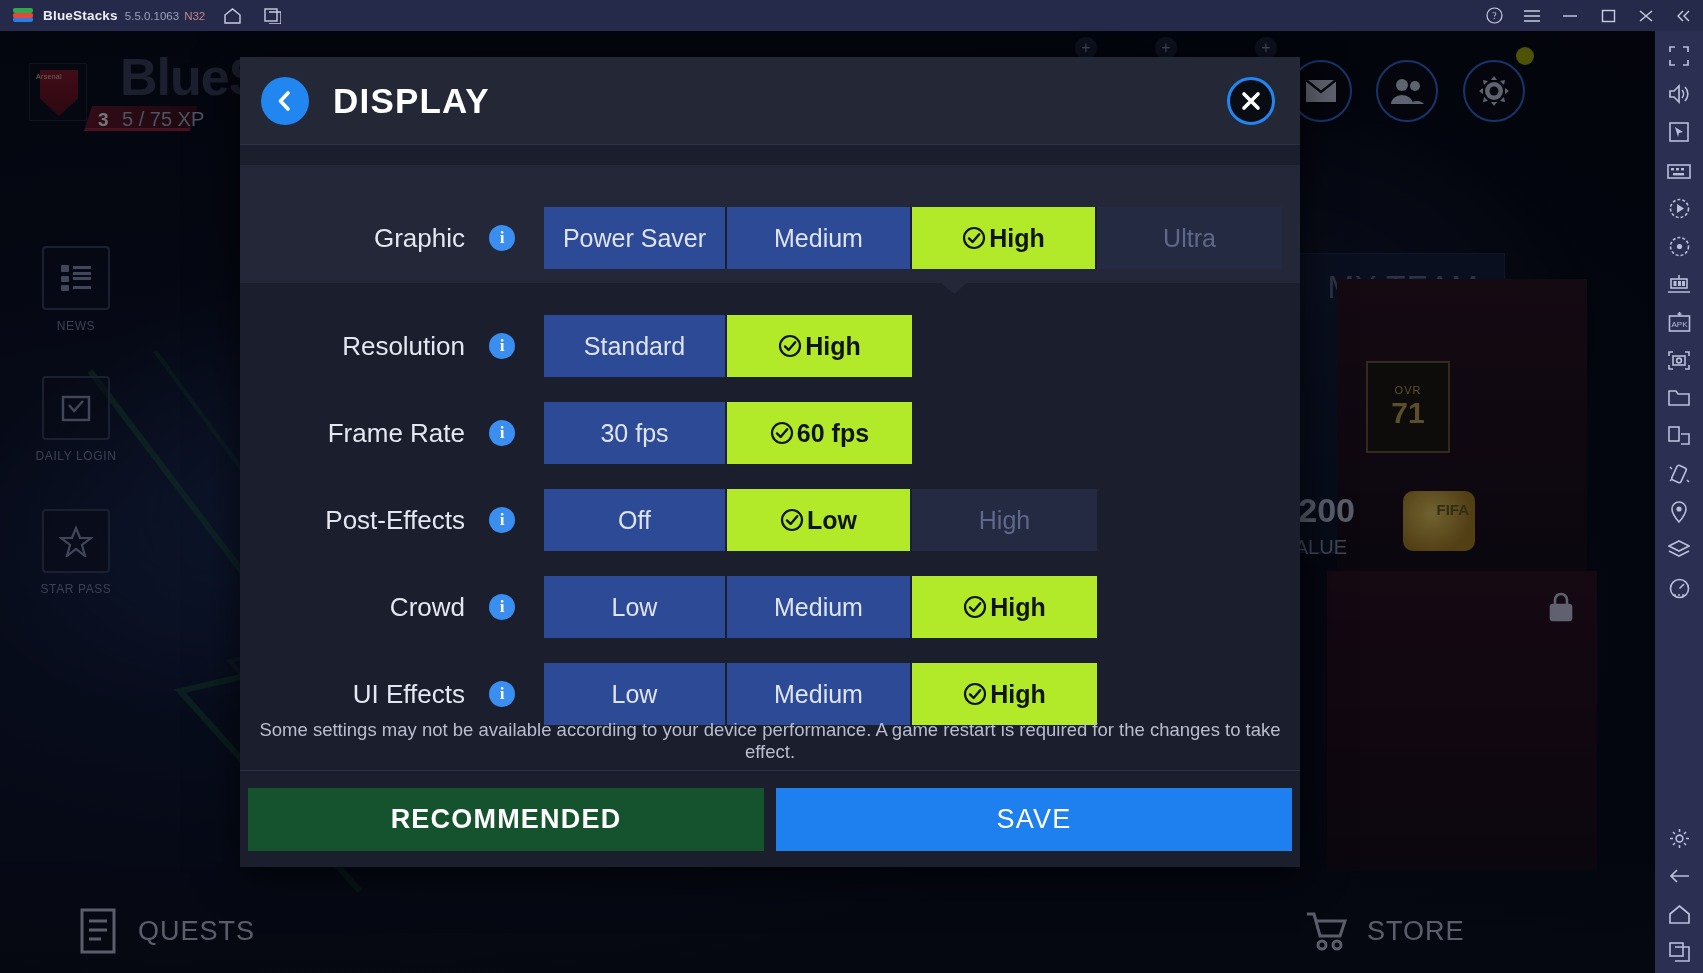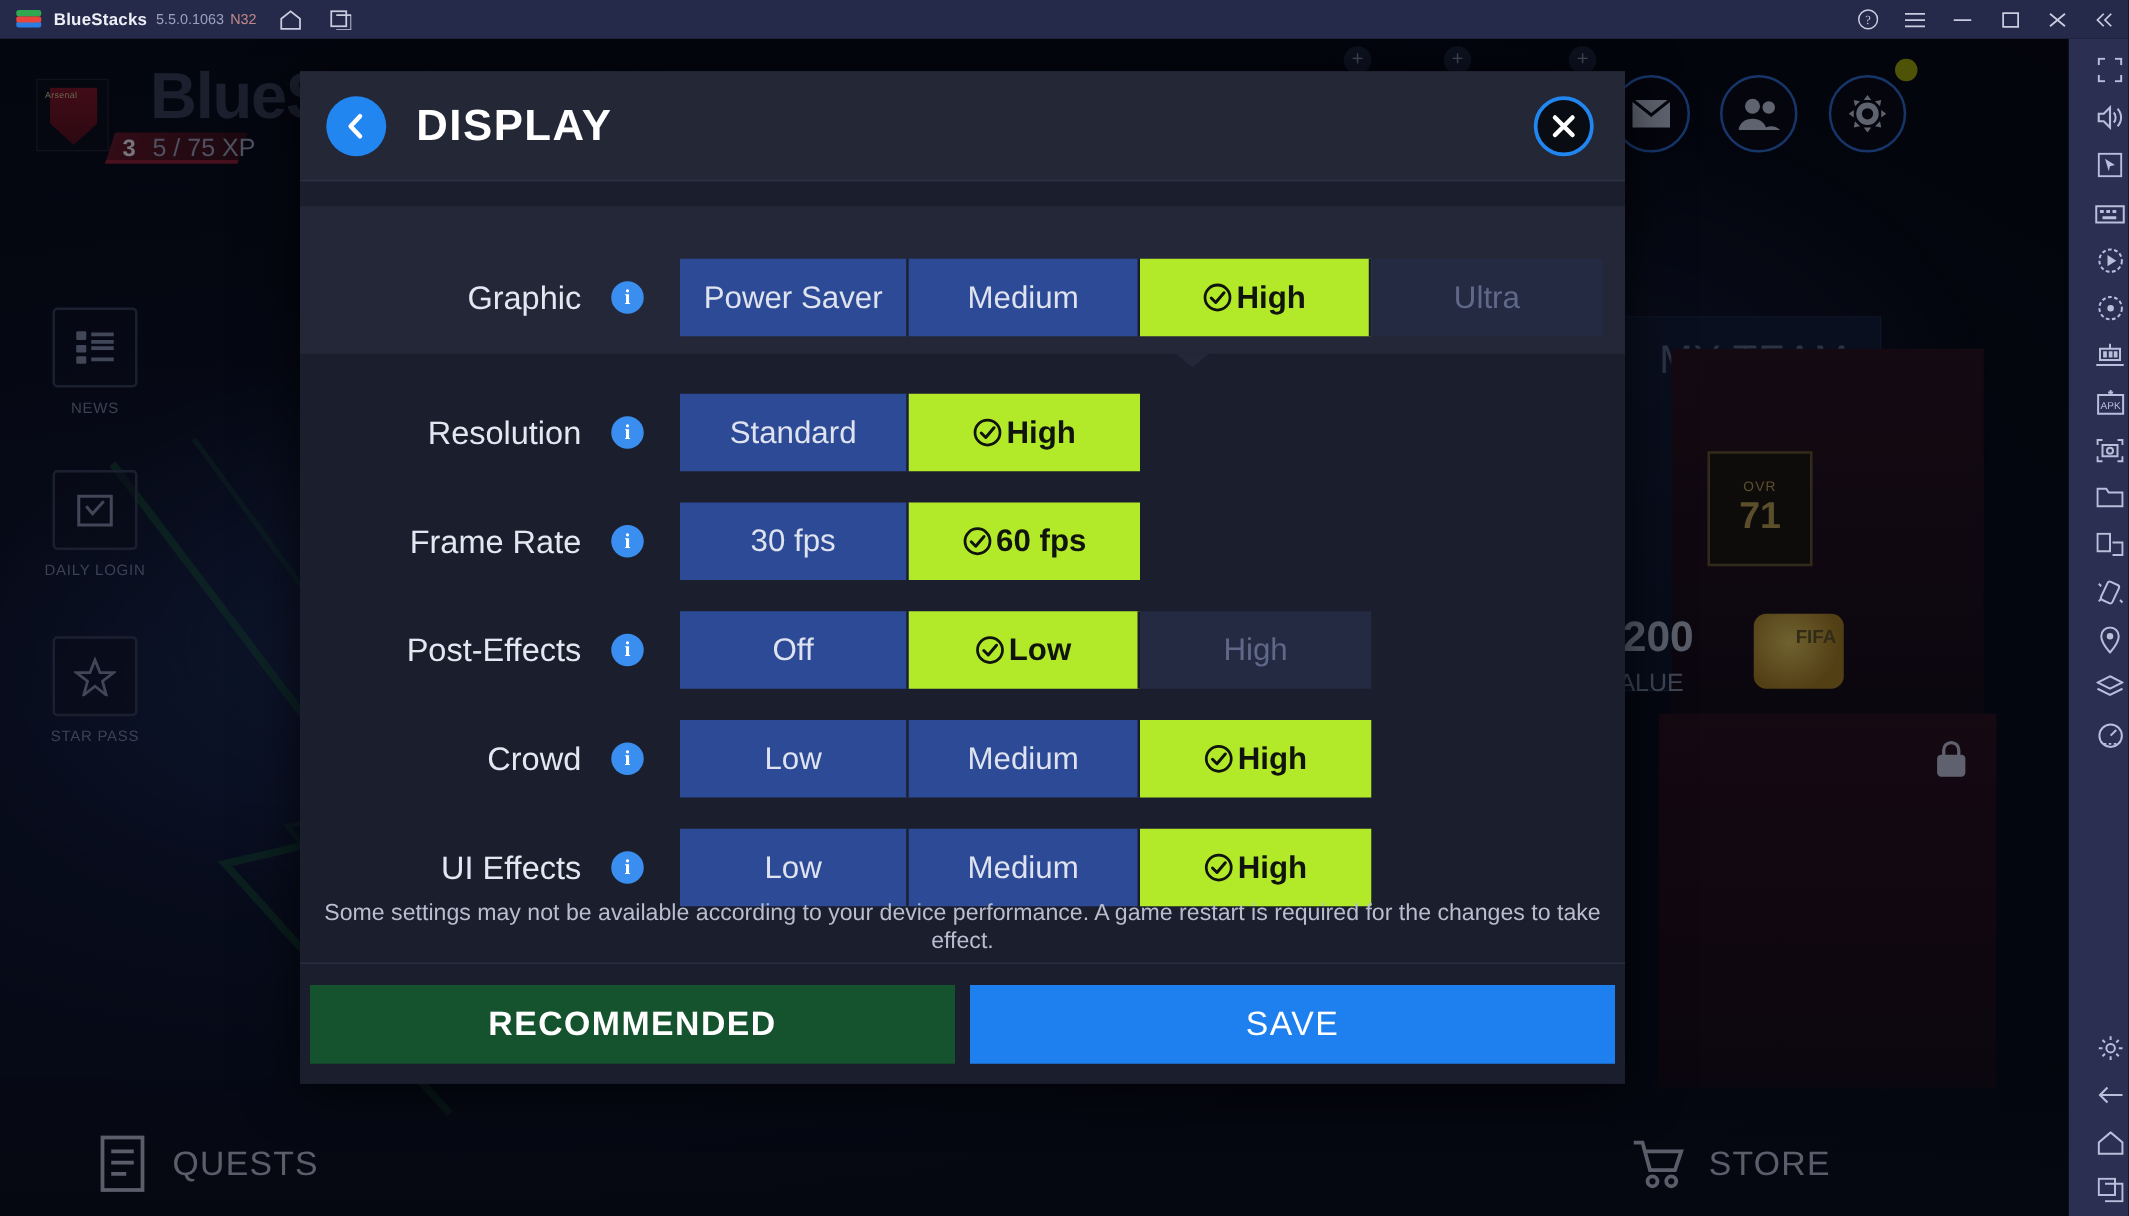--- a/index.html
+++ b/index.html
@@ -27,21 +27,21 @@
   .tb-icon {
     width:26px; height:22px; margin-left:14px; display:flex;
     align-items:center; justify-content:center; color:#c9cde0;
   }
   .tb-right { margin-left:auto; display:flex; align-items:center; }
   .tb-right .tb-icon { margin-left:0; width:38px; height:31px; }
 
   
   .sidebar {
     position:absolute; right:0; top:31px; width:48px; height:942px;
-    background:#2b2f52; display:flex; flex-direction:column; align-items:flex-end;
+    background:#2b2f52; display:flex; flex-direction:column; align-items:center;
     padding-top:8px; z-index:40;
   }
   .sb-icon { width:30px; height:34px; display:flex; align-items:center; justify-content:center;
              color:#b9bedb; margin-bottom:4px; }
   .sb-spacer { flex:1 1 auto; }
 
   
   .game { position:absolute; left:0; top:31px; width:1655px; height:942px; overflow:hidden;
           background: radial-gradient(ellipse at 18% 62%, #101a35 0%, #070a16 48%, #03040a 100%); }
   .glow1 { position:absolute; left:-60px; top:250px; width:680px; height:430px;

